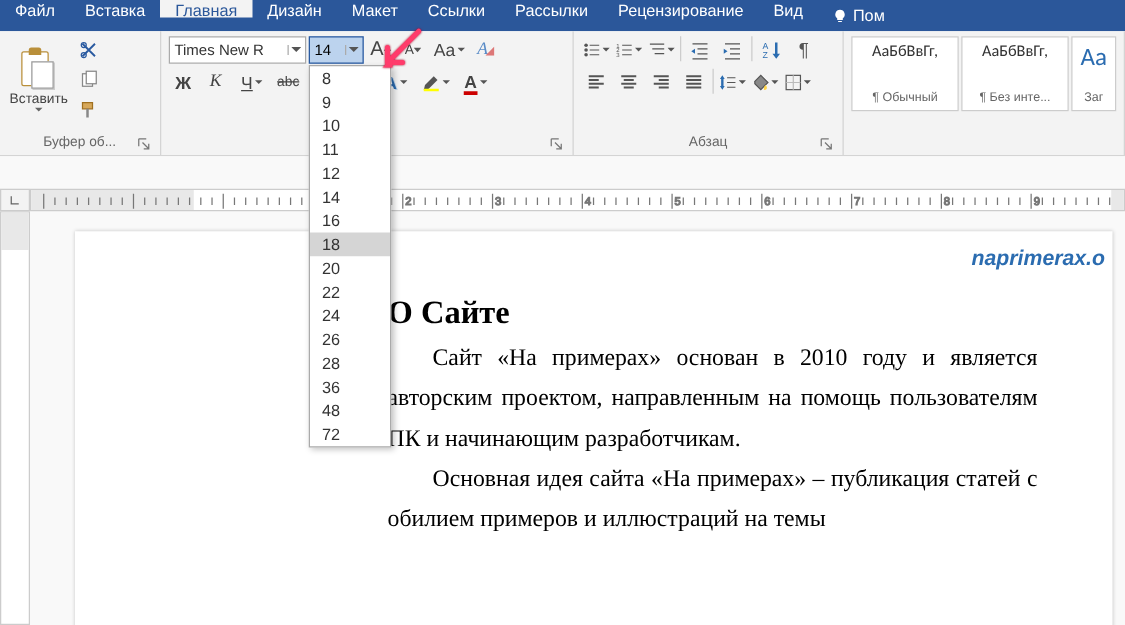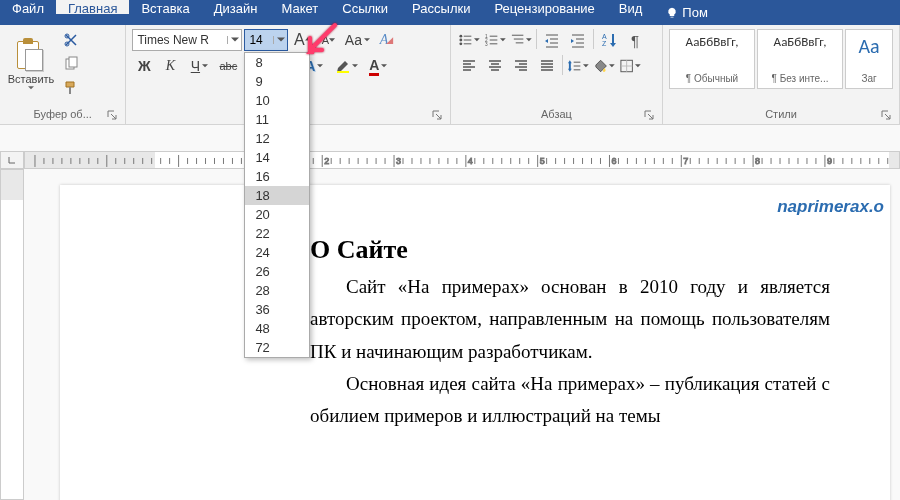--- a/index.html
+++ b/index.html
@@ -58,22 +58,22 @@
   .doc p{font-family:'Times New Roman',serif;font-size:19px;line-height:1.7;text-align:justify;text-indent:36px;}
   .arrow{position:absolute;left:300px;top:20px;z-index:60;}
   .arrow svg{width:40px;height:40px;filter:drop-shadow(0 0 1px #a02);}
   svg.ic{width:16px;height:16px;}
 </style>
 </head>
 <body>
 
 <div class="menubar">
   <div class="mitem">Файл</div>
+  <div class="mitem">Вставка</div>
   <div class="mitem active">Главная</div>
-  <div class="mitem">Вставка</div>
   <div class="mitem">Дизайн</div>
   <div class="mitem">Макет</div>
   <div class="mitem">Ссылки</div>
   <div class="mitem">Рассылки</div>
   <div class="mitem">Рецензирование</div>
   <div class="mitem">Вид</div>
   <div class="tell">
     <svg viewBox="0 0 16 16">
         <path d="M8 1a5 5 0 00-3 9v2h6v-2a5 5 0 00-3-9zm-2 12h4v1H6z"></path>
       </svg>
@@ -355,31 +355,24 @@
   <div class="group" style="flex:1">
     <div class="group-body styles-body">
       <div class="style-tile btn">
         <div class="sample">АаБбВвГг,</div>
         <div class="sname">¶ Обычный</div>
       </div>
       <div class="style-tile btn">
         <div class="sample">АаБбВвГг,</div>
         <div class="sname">¶ Без инте...</div>
       </div>
-      <div class="style-tile btn blue" style="width:48px">
+      <div class="style-tile btn blue" style="width:36px">
         <div class="sample">Аа</div>
         <div class="sname">Заг</div>
       </div>
-    </div>
-    <div class="group-label"><span>Стили</span>
-      <div class="launcher btn">
-          <svg viewBox="0 0 10 10">
-            <path d="M1 1h6M1 1v6M4 4l5 5M9 5v4H5"></path>
-          </svg>
-        </div>
     </div>
   </div>
 </div>
 
 <div class="arrow">
   <svg viewBox="0 0 40 40">
       <path d="M35 5 L10 30 M10 30 L10 18 M10 30 L22 30" stroke="#ff3b6b" stroke-width="4" fill="none" stroke-linecap="round"></path>
       <path d="M6 34 L14 26 L14 34 Z" fill="#ff3b6b"></path>
     </svg>
 </div>

